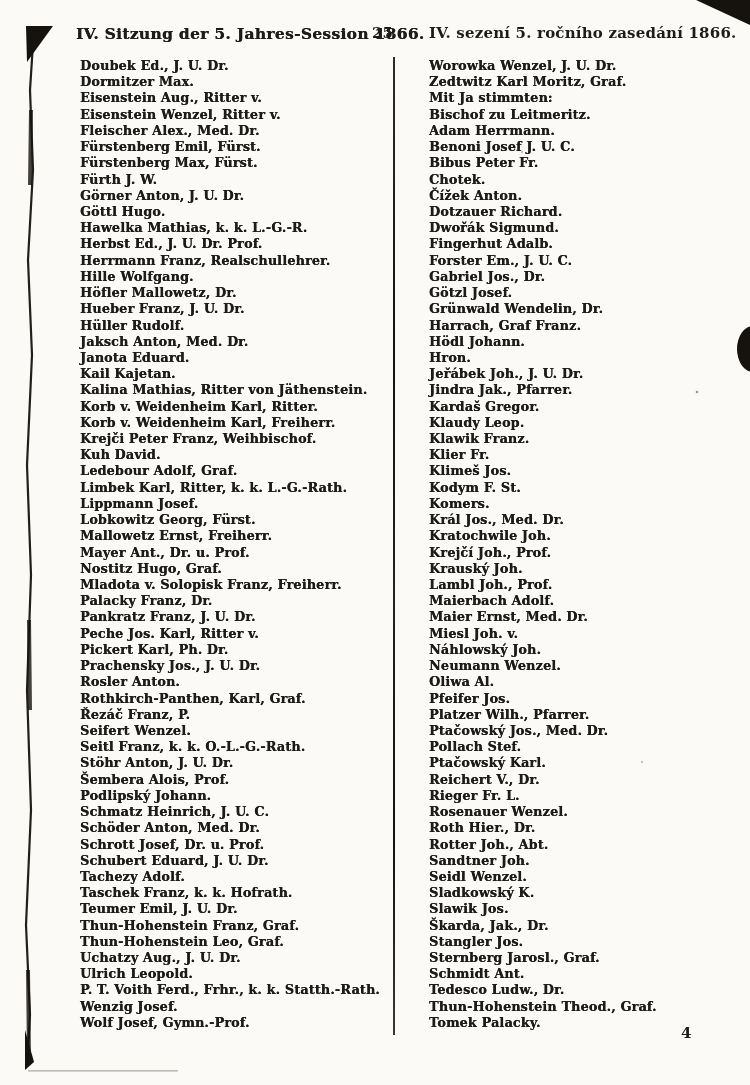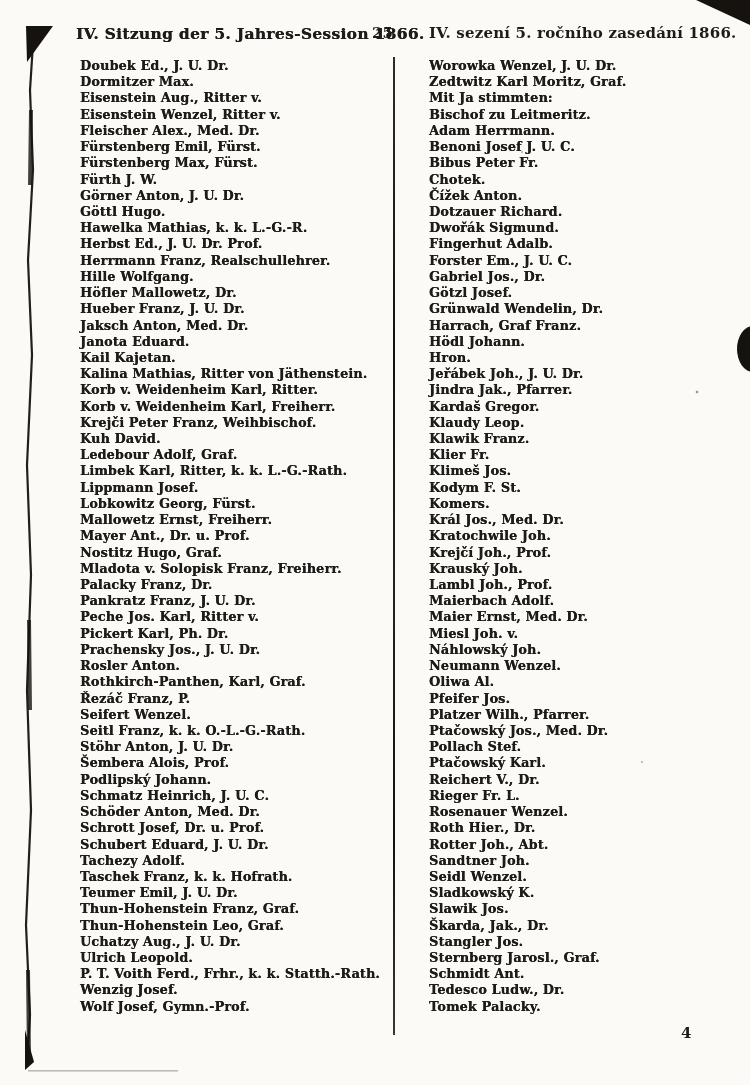--- a/index.html
+++ b/index.html
@@ -82,20 +82,21 @@
       <div class="entry">Fürstenberg Max, Fürst.</div>
       <div class="entry">Fürth J. W.</div>
       <div class="entry">Görner Anton, J. U. Dr.</div>
       <div class="entry">Göttl Hugo.</div>
       <div class="entry">Hawelka Mathias, k. k. L.-G.-R.</div>
       <div class="entry">Herbst Ed., J. U. Dr. Prof.</div>
       <div class="entry">Herrmann Franz, Realschullehrer.</div>
       <div class="entry">Hille Wolfgang.</div>
       <div class="entry">Höfler Mallowetz, Dr.</div>
       <div class="entry">Hueber Franz, J. U. Dr.</div>
+      <div class="entry">Hüller Rudolf.</div>
       <div class="entry">Jaksch Anton, Med. Dr.</div>
       <div class="entry">Janota Eduard.</div>
       <div class="entry">Kail Kajetan.</div>
       <div class="entry">Kalina Mathias, Ritter von Jäthenstein.</div>
       <div class="entry">Korb v. Weidenheim Karl, Ritter.</div>
       <div class="entry">Korb v. Weidenheim Karl, Freiherr.</div>
       <div class="entry">Krejči Peter Franz, Weihbischof.</div>
       <div class="entry">Kuh David.</div>
       <div class="entry">Ledebour Adolf, Graf.</div>
       <div class="entry">Limbek Karl, Ritter, k. k. L.-G.-Rath.</div>
@@ -185,18 +186,19 @@
       <div class="entry">Rotter Joh., Abt.</div>
       <div class="entry">Sandtner Joh.</div>
       <div class="entry">Seidl Wenzel.</div>
       <div class="entry">Sladkowský K.</div>
       <div class="entry">Slawik Jos.</div>
       <div class="entry">Škarda, Jak., Dr.</div>
       <div class="entry">Stangler Jos.</div>
       <div class="entry">Sternberg Jarosl., Graf.</div>
       <div class="entry">Schmidt Ant.</div>
       <div class="entry">Tedesco Ludw., Dr.</div>
+      <div class="entry">Thun-Hohenstein Theod., Graf.</div>
       <div class="entry">Tomek Palacky.</div>
     </div>
 
   <div class="sheet-number">4</div>
 
 </div>
 
 </body></html>

